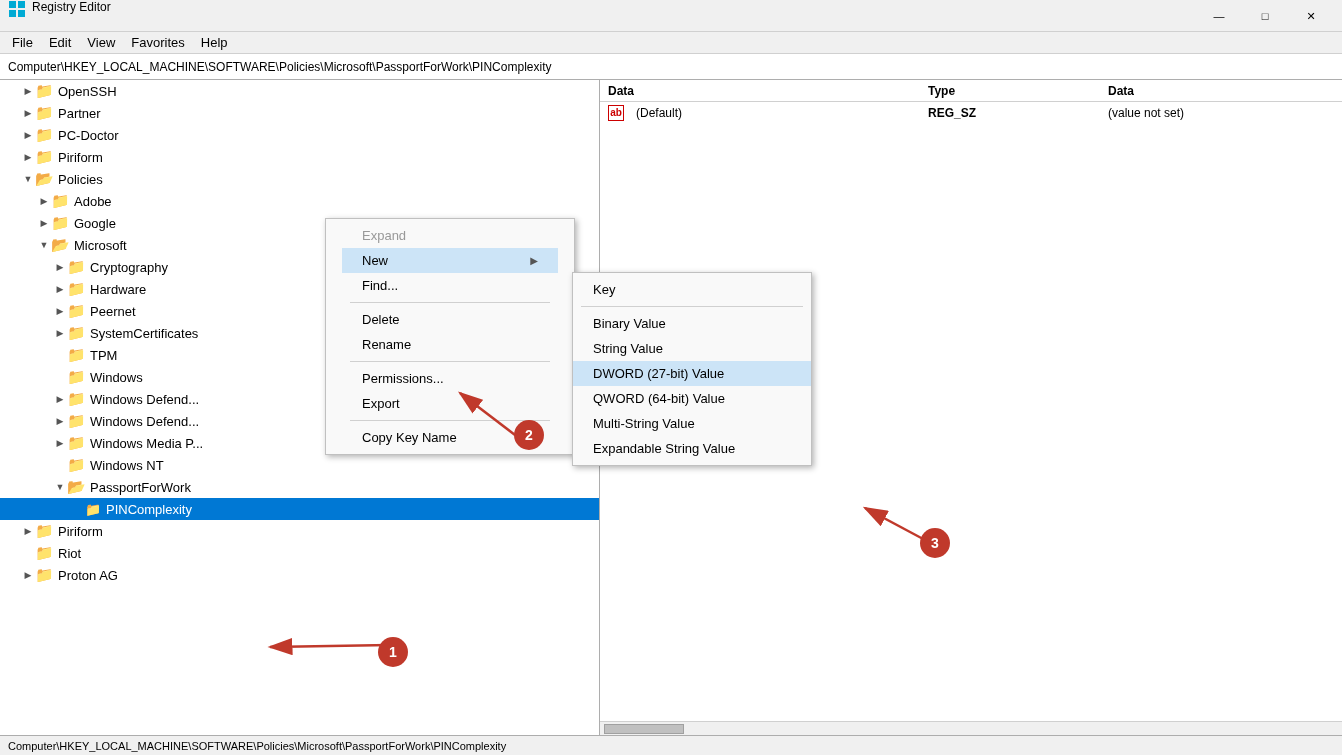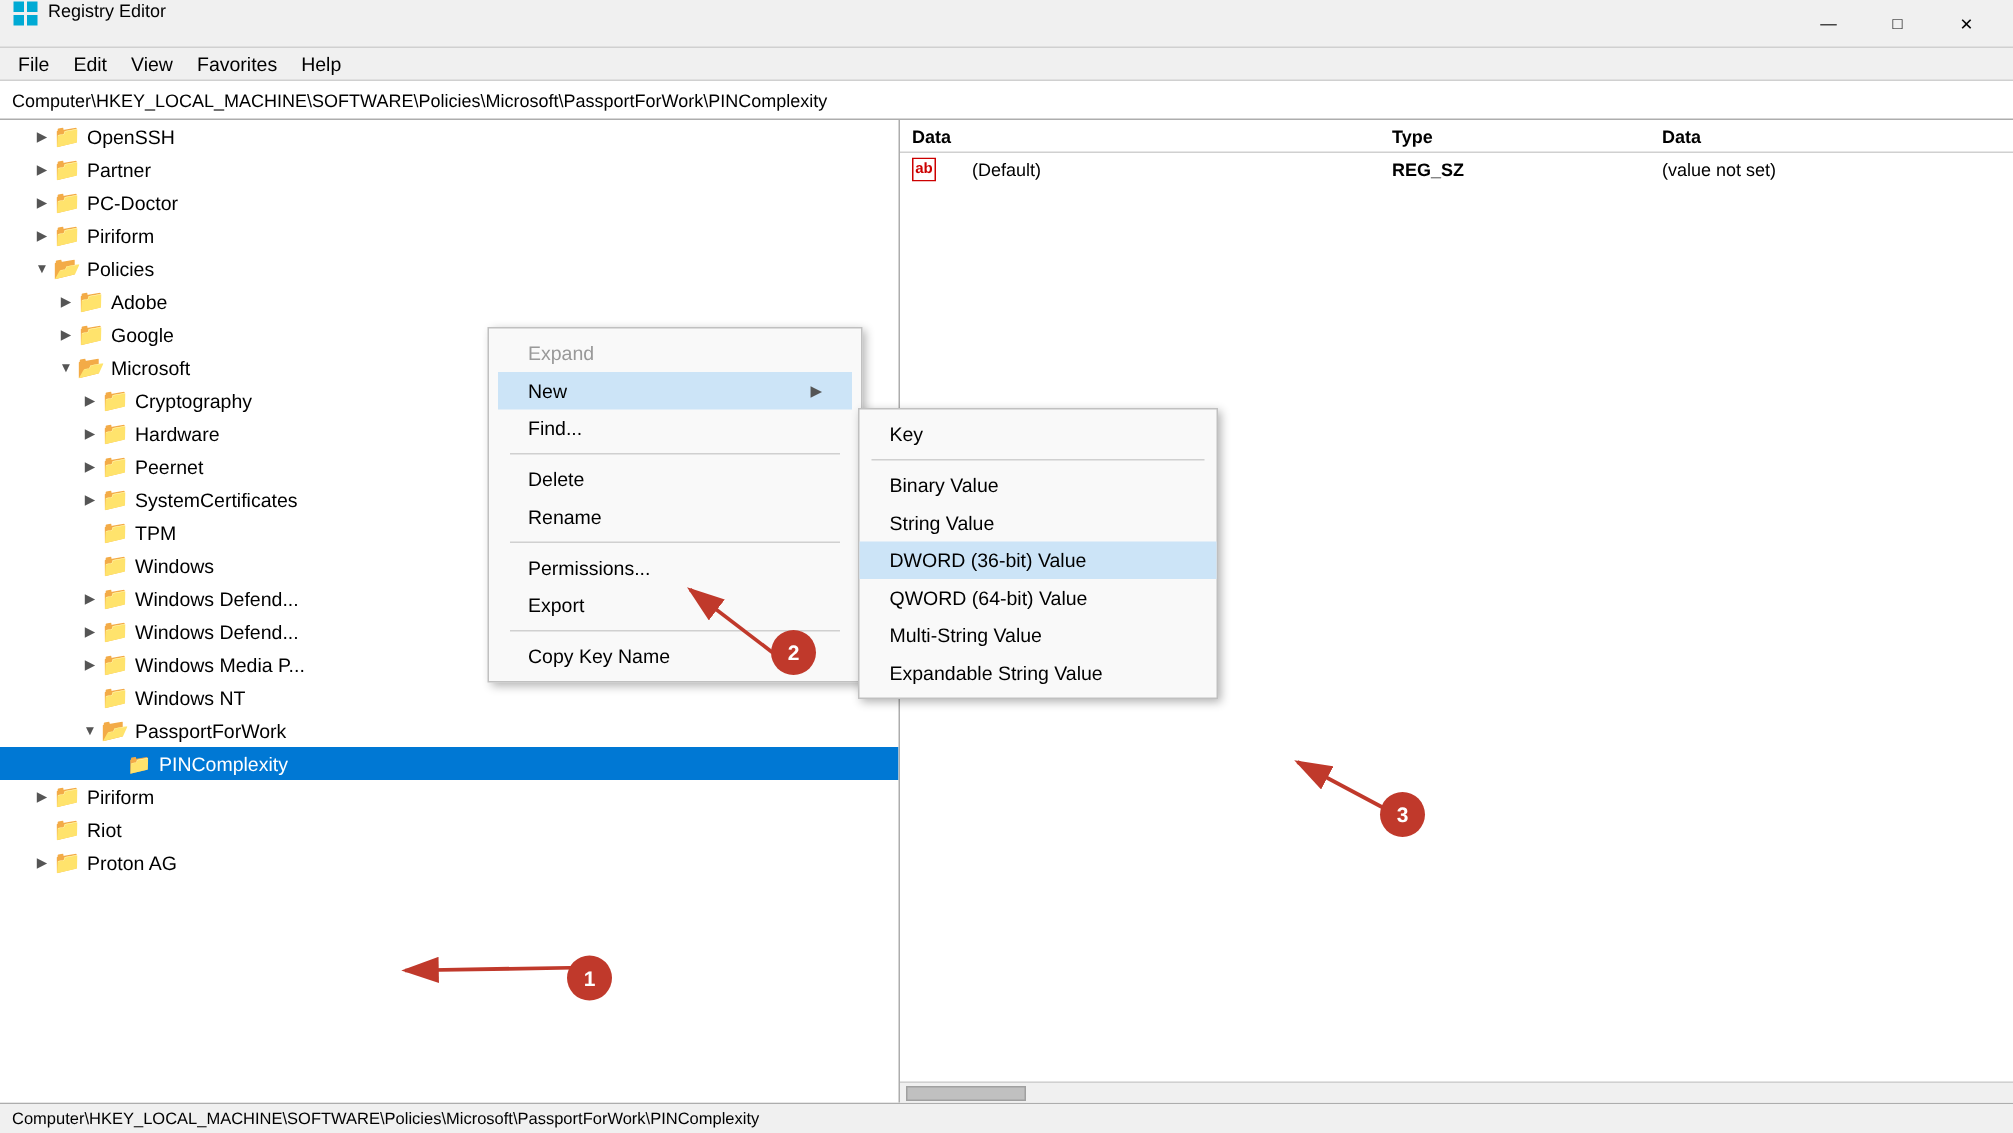--- a/index.html
+++ b/index.html
@@ -148,21 +148,21 @@
     
     .context-menu-1 {
       position: absolute;
       top: 218px;
       left: 325px;
       width: 250px;
       background: #f9f9f9;
       border: 1px solid #c0c0c0;
       box-shadow: 2px 2px 6px rgba(0,0,0,0.3);
       z-index: 100;
-      padding: 4px 6px;
+      padding: 4px 16px;
     }
     .ctx-item {
       padding: 5px 20px;
       cursor: pointer;
       color: #000;
       position: relative;
       display: flex; align-items: center; justify-content: space-between;
     }
     .ctx-item.disabled { color: #999; cursor: default; }
     .ctx-item.highlighted { background: #cce4f7; }
@@ -204,21 +204,21 @@
       font-size: 14px;
       display: flex; align-items: center; justify-content: center;
       position: absolute;
       z-index: 201;
     }
 
     .reg-icon {
       width: 16px; height: 16px;
       display: inline-flex; align-items: center; justify-content: center;
       font-size: 10px; border: 1px solid #c00; background: #fff;
-      color: #c00; font-weight: bold; margin-right: 20px; flex-shrink: 0;
+      color: #c00; font-weight: bold; margin-right: 8px; flex-shrink: 0;
     }
 
     .indent-1 { padding-left: 20px; }
     .indent-2 { padding-left: 36px; }
     .indent-3 { padding-left: 52px; }
     .indent-4 { padding-left: 68px; }
   </style>
 </head>
 <body>
 
@@ -434,21 +434,21 @@
     <span>Key</span>
   </div>
   <div class="ctx-separator-thin"></div>
   <div class="ctx-item">
     <span>Binary Value</span>
   </div>
   <div class="ctx-item">
     <span>String Value</span>
   </div>
   <div class="ctx-item dword-highlighted">
-    <span>DWORD (36-bit) Value</span>
+    <span>DWORD (27-bit) Value</span>
   </div>
   <div class="ctx-item">
     <span>QWORD (64-bit) Value</span>
   </div>
   <div class="ctx-item">
     <span>Multi-String Value</span>
   </div>
   <div class="ctx-item">
     <span>Expandable String Value</span>
   </div>

